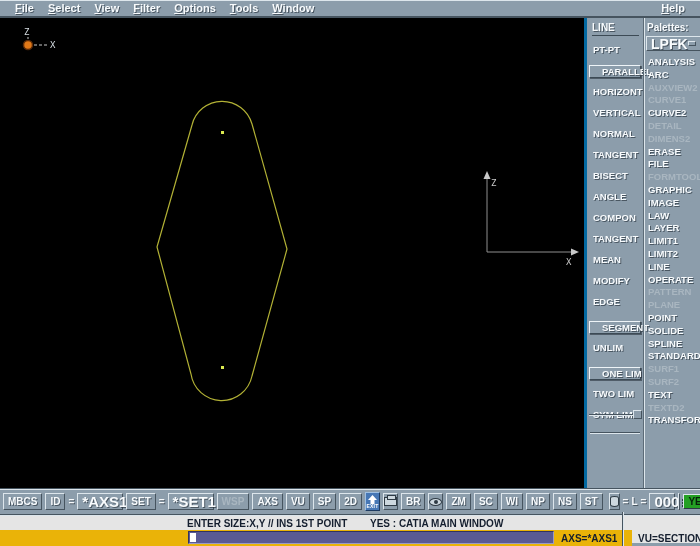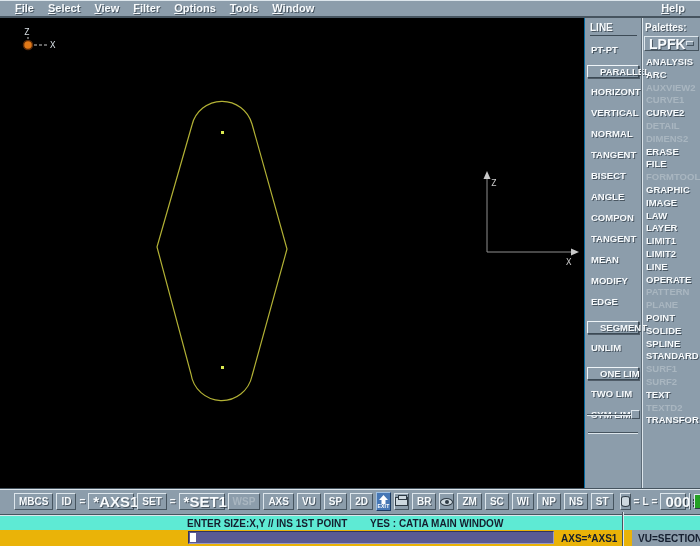--- a/index.html
+++ b/index.html
@@ -36,21 +36,21 @@
   .menu-item::first-letter { text-decoration:underline; }
 
   
   .main { position:absolute; top:18px; left:0; width:700px; height:470px; }
   .canvas { position:absolute; left:0; top:0; width:584px; height:470px; background:#000; }
 
   
   .panel {
     position:absolute; left:584px; top:0; width:116px; height:470px;
     background:#8c9dab; display:flex;
-    border-left:1px solid #0369a1;
+    border-left:3px solid #0369a1;
   }
   .fn-col { position:relative; width:56px; height:470px; padding-top:3px; }
   .pal-col {
     position:relative; width:60px; height:470px; padding-top:3px;
     border-left:1px solid #5c6b77; box-shadow:inset 1px 0 0 #dde6ec;
   }
   .fn-title {
     font-size:10px; font-weight:bold; color:#f8fbfd; text-shadow:1px 1px 0 rgba(30,40,50,.6);
     margin:1px 4px 0 5px; padding-bottom:2px; border-bottom:1px solid #3c4a55;
   }
@@ -90,21 +90,21 @@
     color:#f8fbfd; text-shadow:1px 1px 0 rgba(30,40,50,.6);
     padding-left:4px; white-space:nowrap; cursor:default;
   }
   .pal-item.disabled { color:#a9b6c0; text-shadow:none; }
 
   
   .toolbar {
     position:absolute; top:488px; left:0; width:700px; height:26px;
     background:#8c9dab; border-top:1px solid #46545f;
     box-shadow:inset 0 1px 0 #dde6ec;
-    display:flex; align-items:center; padding:0 14px; gap:3px;
+    display:flex; align-items:center; padding:0 3px; gap:3px;
   }
   .tb-btn {
     height:17px; padding:0 4px; font-size:10px; line-height:14px;
     display:flex; align-items:center; justify-content:center;
     font-weight:bold; color:#f8fbfd; text-shadow:1px 1px 0 rgba(30,40,50,.6);
     cursor:default; white-space:nowrap;
   }
   .tb-btn.dim { color:#a9b6c0; text-shadow:none; }
   .tb-eq { font-size:10px; font-weight:bold; color:#f8fbfd; text-shadow:1px 1px 0 rgba(30,40,50,.6); }
   .tb-field { height:17px; min-width:46px; padding:0 4px; font-size:15px; display:flex; align-items:center;
@@ -129,22 +129,22 @@
   .eyeg { width:13px; height:8px; background:#cdd8df; border:1px solid #2e3a44; border-radius:50%; position:relative; }
   .eyeg::before { content:""; position:absolute; left:4px; top:1px; width:4px; height:4px; background:#2e3a44; border-radius:50%; }
   .cyl { width:9px; height:11px; background:#cdd8df; border:1px solid #2e3a44; border-radius:50% / 22%; }
   .kpd { width:2px; height:2px; background:#2e3a44; margin:-4px -8px 0 0;
     box-shadow:3px 0 #2e3a44,6px 0 #2e3a44,9px 0 #2e3a44,
                0 3px #2e3a44,3px 3px #2e3a44,6px 3px #2e3a44,9px 3px #2e3a44,
                0 6px #2e3a44,3px 6px #2e3a44,6px 6px #2e3a44,9px 6px #2e3a44; }
 
   
   .statusbar {
-    position:absolute; top:514px; left:0; width:700px; height:16px;
-    background:#5eead4; border-top:1px solid #46545f; box-shadow:inset 0 1px 0 #dde6ec;
+    position:absolute; top:514px; left:0; width:700px; height:29px;
+    background:#e5e5e5; border-top:1px solid #46545f; box-shadow:inset 0 1px 0 #dde6ec;
     font-size:10px;
   }
   .status-prompt { position:absolute; left:187px; top:3px; }
   .status-message { position:absolute; left:370px; top:3px; }
 
   
   .inputbar {
     position:absolute; top:530px; left:0; width:632px; height:16px;
     background:#eab308; font-size:10px;
   }

